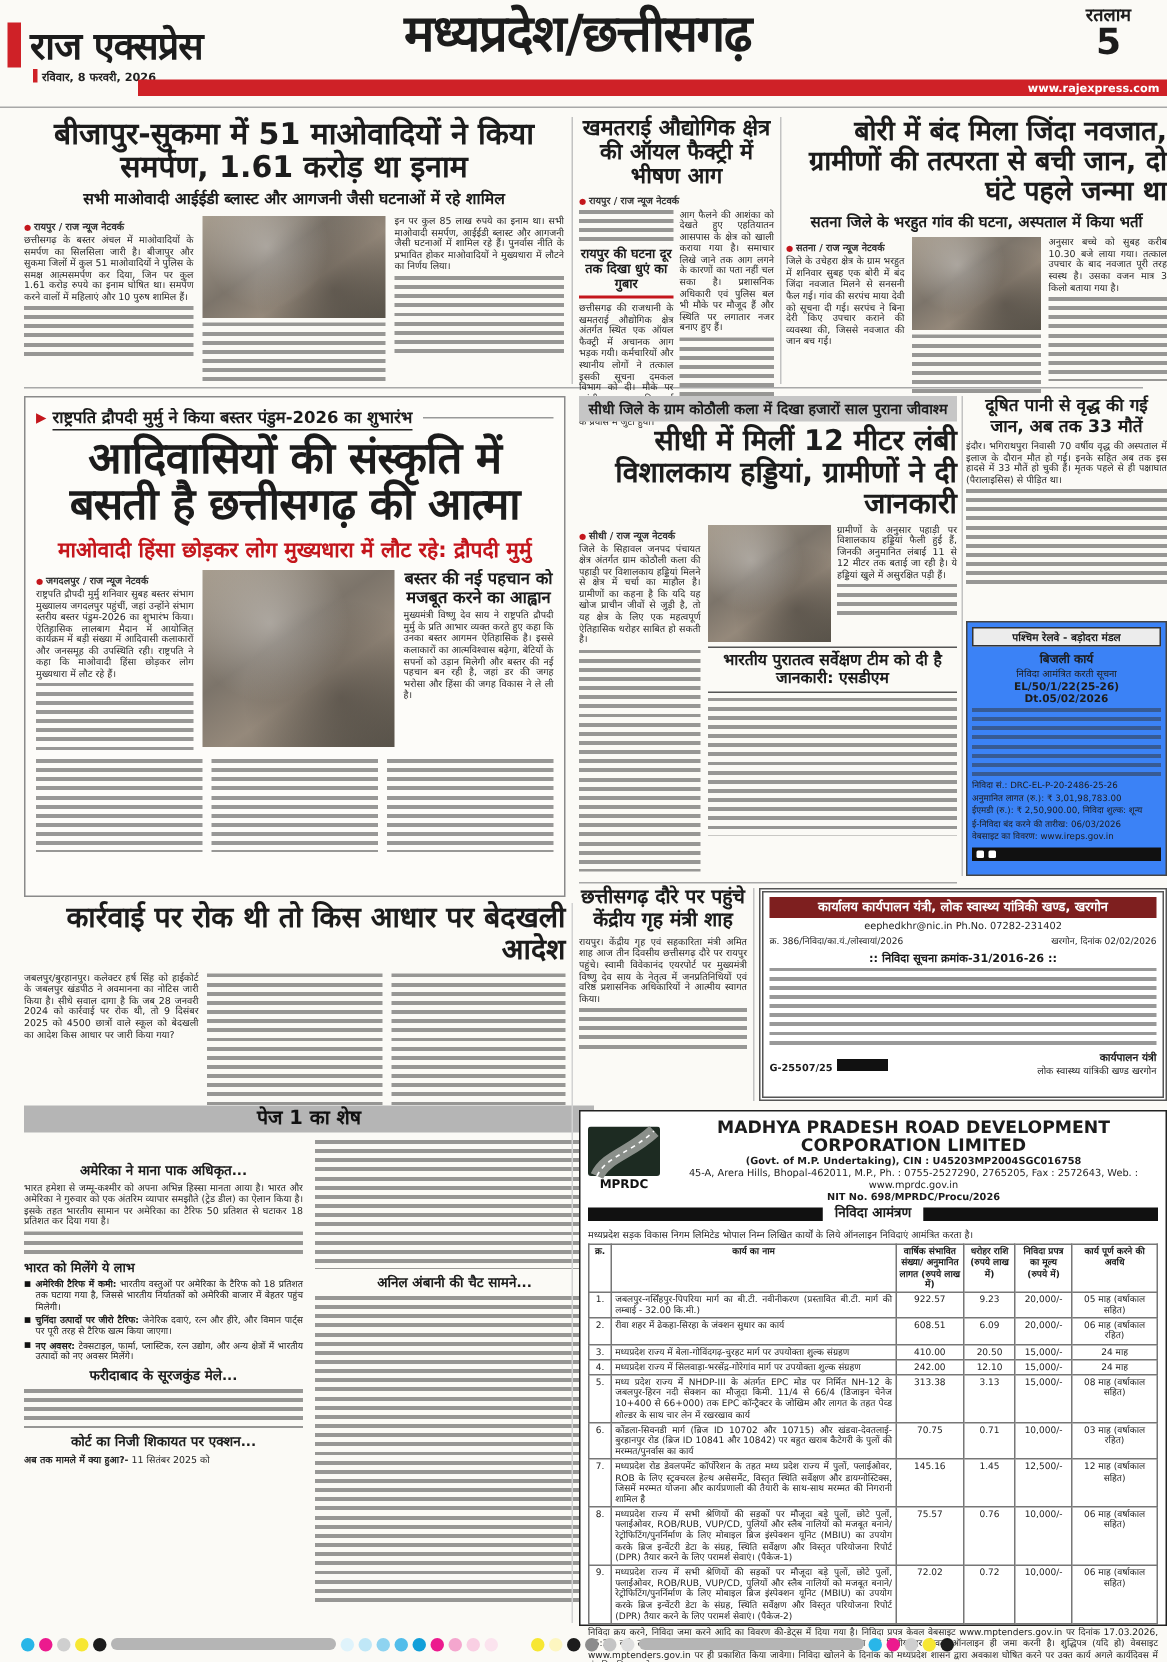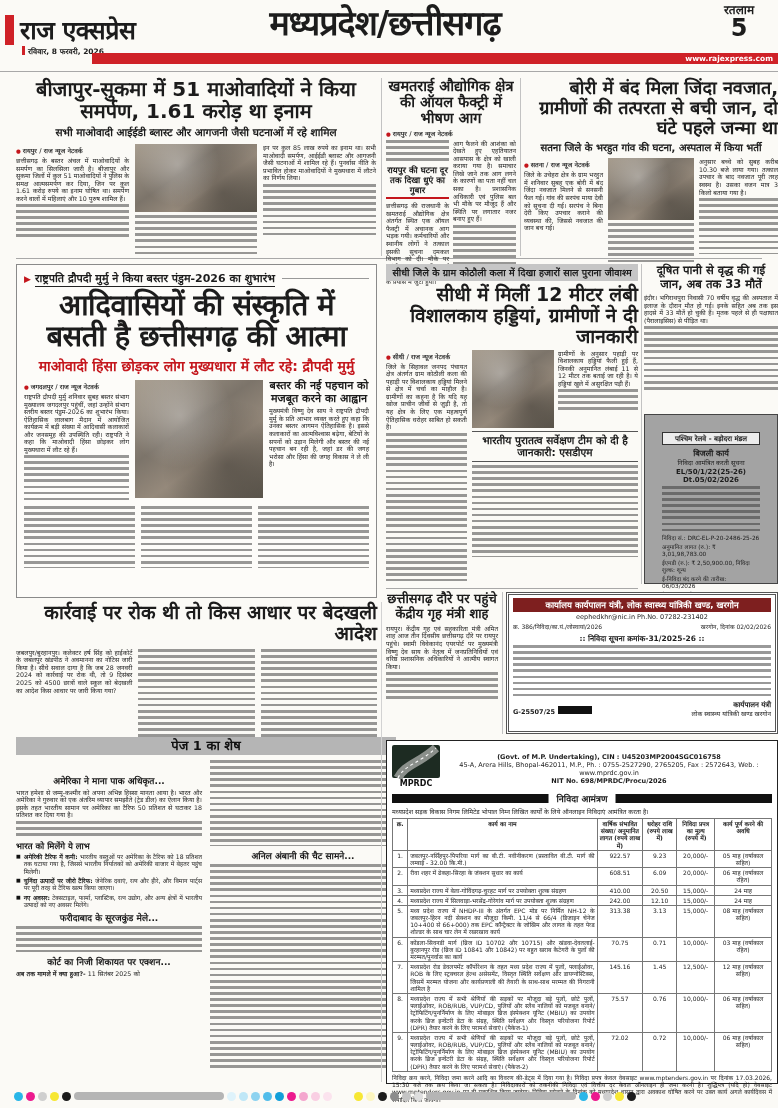--- a/index.html
+++ b/index.html
@@ -45,21 +45,21 @@
   .sub-box{border-top:1px solid #555;border-bottom:1px solid #555;font-size:10.5px;font-weight:800;
            text-align:center;padding:2px 0;line-height:1.2;margin-top:3px}
   .inset{font-size:8.5px;font-weight:800;line-height:1.2;text-align:center;margin:3px 0;
          border-bottom:2px solid #c4161c;padding-bottom:2px}
   .sub9{font-size:9px;font-weight:800;text-align:center;line-height:1.2;margin-top:5px}
   .sub9l{font-size:8.5px;font-weight:800;line-height:1.2;margin-top:4px}
   .bullet{display:flex;gap:3px;font-size:6.1px;line-height:1.2;margin-top:2px;text-align:justify}
   .bullet .sq{flex:0 0 auto;font-size:5px;line-height:7px;color:#111}
   .band{background:#b5b5b5;font-size:13px;font-weight:800;text-align:center;line-height:18px;color:#111}
   
-  .rail{border:1px solid #444;background:#a3a3a3;padding:17px}
+  .rail{border:1px solid #444;background:#3b82f6;padding:3px}
   .rail .t1{border:1px solid #333;background:#ececec;font-size:7px;font-weight:800;text-align:center;padding:1px}
   .rail .t2{font-size:8px;font-weight:800;text-align:center;margin-top:2px}
   .rail .t3{font-size:6.4px;text-align:center}
   .rail .t4{font-size:7px;font-weight:800;text-align:center;margin-top:1px}
   .rail .kv{font-size:5.8px;line-height:1.3;margin-top:1px}
   .rail .foot{background:#111;height:9px;margin-top:2px;display:flex;align-items:center;gap:3px;padding:0 3px}
   .rail .foot i{display:block;width:5px;height:5px;background:#fff;border-radius:1px}
   .khar{border:3px double #555;background:#fff;padding:3px 4px}
   .khar .title{background:#7e1f1f;color:#fff;font-size:8.5px;font-weight:800;text-align:center;padding:2px 1px;line-height:1.18}
   .khar .contact{font-size:6.5px;text-align:center;margin-top:1px}
@@ -256,21 +256,21 @@
   </div>
   <div class="vrule" style="left:502px;top:592px;height:142px"></div>
 
   <div class="abs khar" style="left:506px;top:592px;width:272px;height:142px">
     <div class="title">कार्यालय कार्यपालन यंत्री, लोक स्वास्थ्य यांत्रिकी खण्ड, खरगोन</div>
     <div class="contact">eephedkhr@nic.in Ph.No. 07282-231402</div>
     <div class="refrow">
       <span>क्र. 386/निविदा/का.यं./लोस्वायां/2026</span>
       <span>खरगोन, दिनांक 02/02/2026</span>
     </div>
-    <div class="nno">:: निविदा सूचना क्रमांक-31/2025-26 ::</div>
+    <div class="nno">:: निविदा सूचना क्रमांक-31/2016-26 ::</div>
     <div class="sim" style="height:52px;margin-top:2px"></div>
     <div class="brow">
       <span><span class="gno">G-25507/25</span><span class="chip"></span></span>
       <span>
         <div class="sg1">कार्यपालन यंत्री</div>
         <div class="sg2">लोक स्वास्थ्य यांत्रिकी खण्ड खरगोन</div>
       </span>
     </div>
   </div>
 
@@ -321,20 +321,21 @@
     <div class="headrow">
       <span>
         <svg width="48" height="42" viewBox="0 0 48 42">
           <rect width="48" height="33" rx="2" fill="#1d2b22"></rect>
           <path d="M6 33 C12 20 28 18 44 3" stroke="#8a8f8a" stroke-width="9" fill="none"></path>
           <path d="M6 33 C12 20 28 18 44 3" stroke="#fff" stroke-width="1.1" stroke-dasharray="3 3" fill="none"></path>
           <text x="24" y="41" font-size="8" fill="#111" text-anchor="middle" font-weight="bold" font-family="DejaVu Sans">MPRDC</text>
         </svg>
       </span>
       <div class="hc">
+        <div class="nm">MADHYA PRADESH ROAD DEVELOPMENT CORPORATION LIMITED</div>
         <div class="cin">(Govt. of M.P. Undertaking), CIN : U45203MP2004SGC016758</div>
         <div class="addr">45-A, Arera Hills, Bhopal-462011, M.P., Ph. : 0755-2527290, 2765205, Fax : 2572643, Web. : www.mprdc.gov.in</div>
         <div class="nit">NIT No. 698/MPRDC/Procu/2026</div>
       </div>
     </div>
     <div class="bband">
         <span>निविदा आमंत्रण</span>
       </div>
     <div class="intro">मध्यप्रदेश सड़क विकास निगम लिमिटेड भोपाल निम्न लिखित कार्यों के लिये ऑनलाइन निविदाएं आमंत्रित करता है।</div>
     <table>

